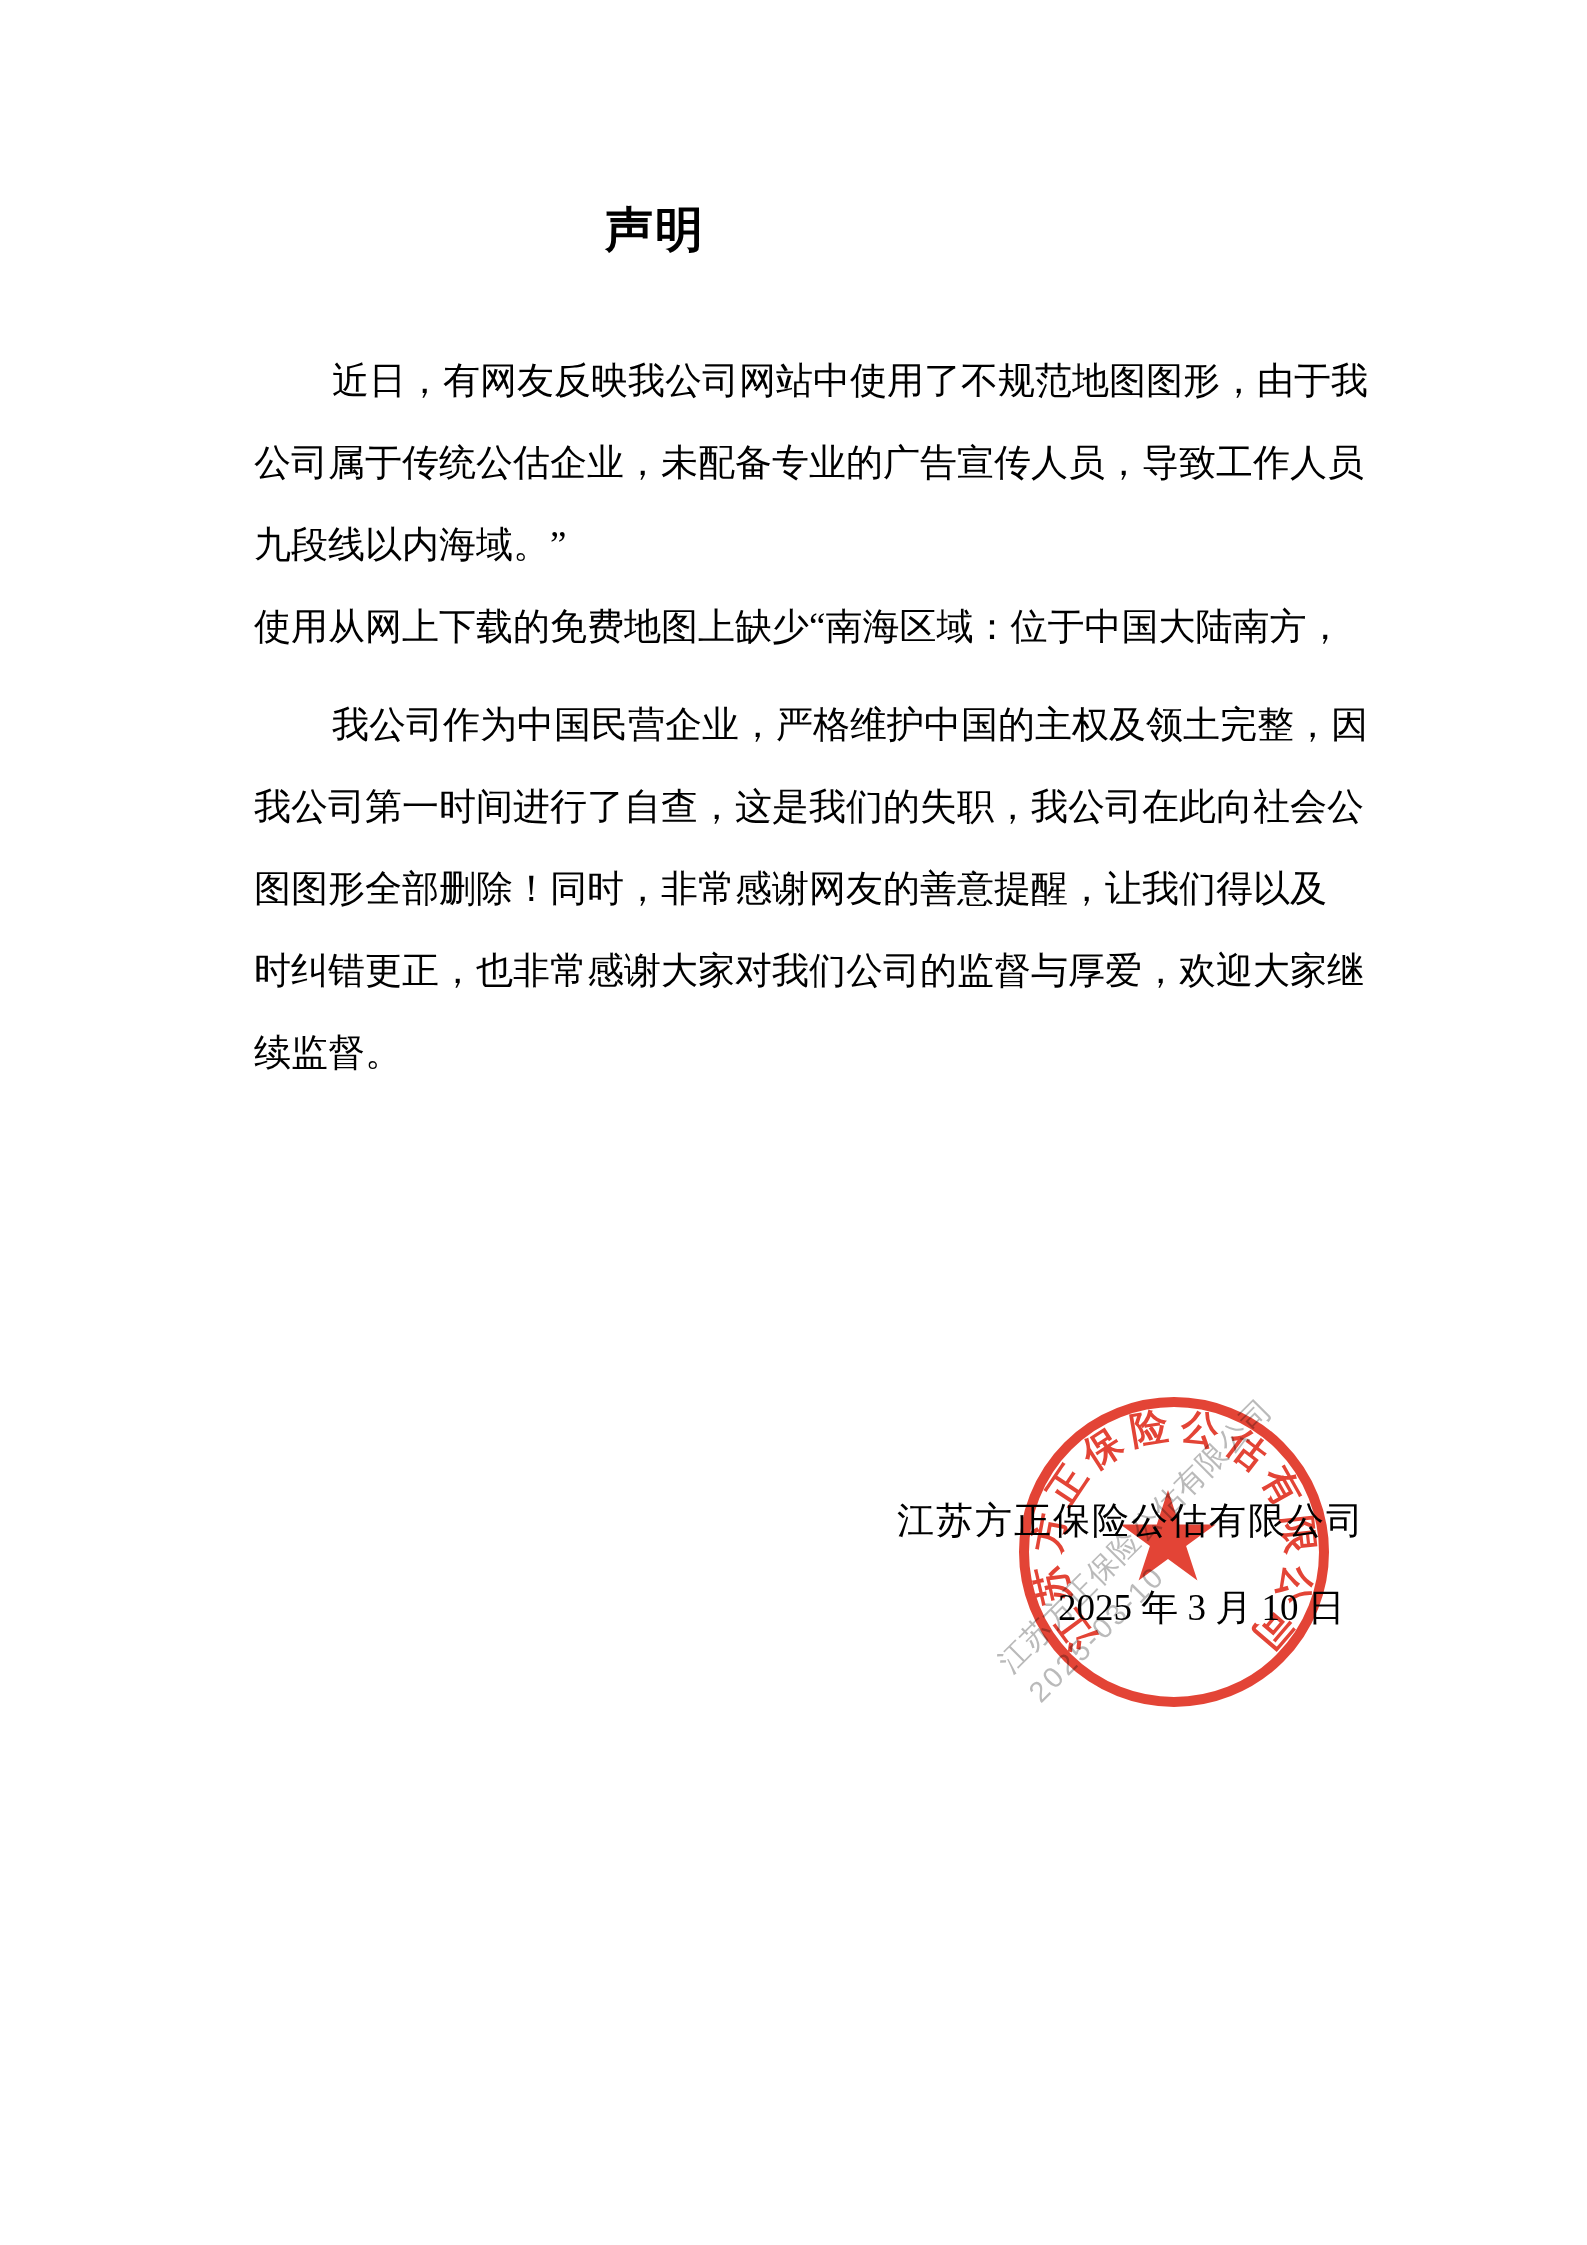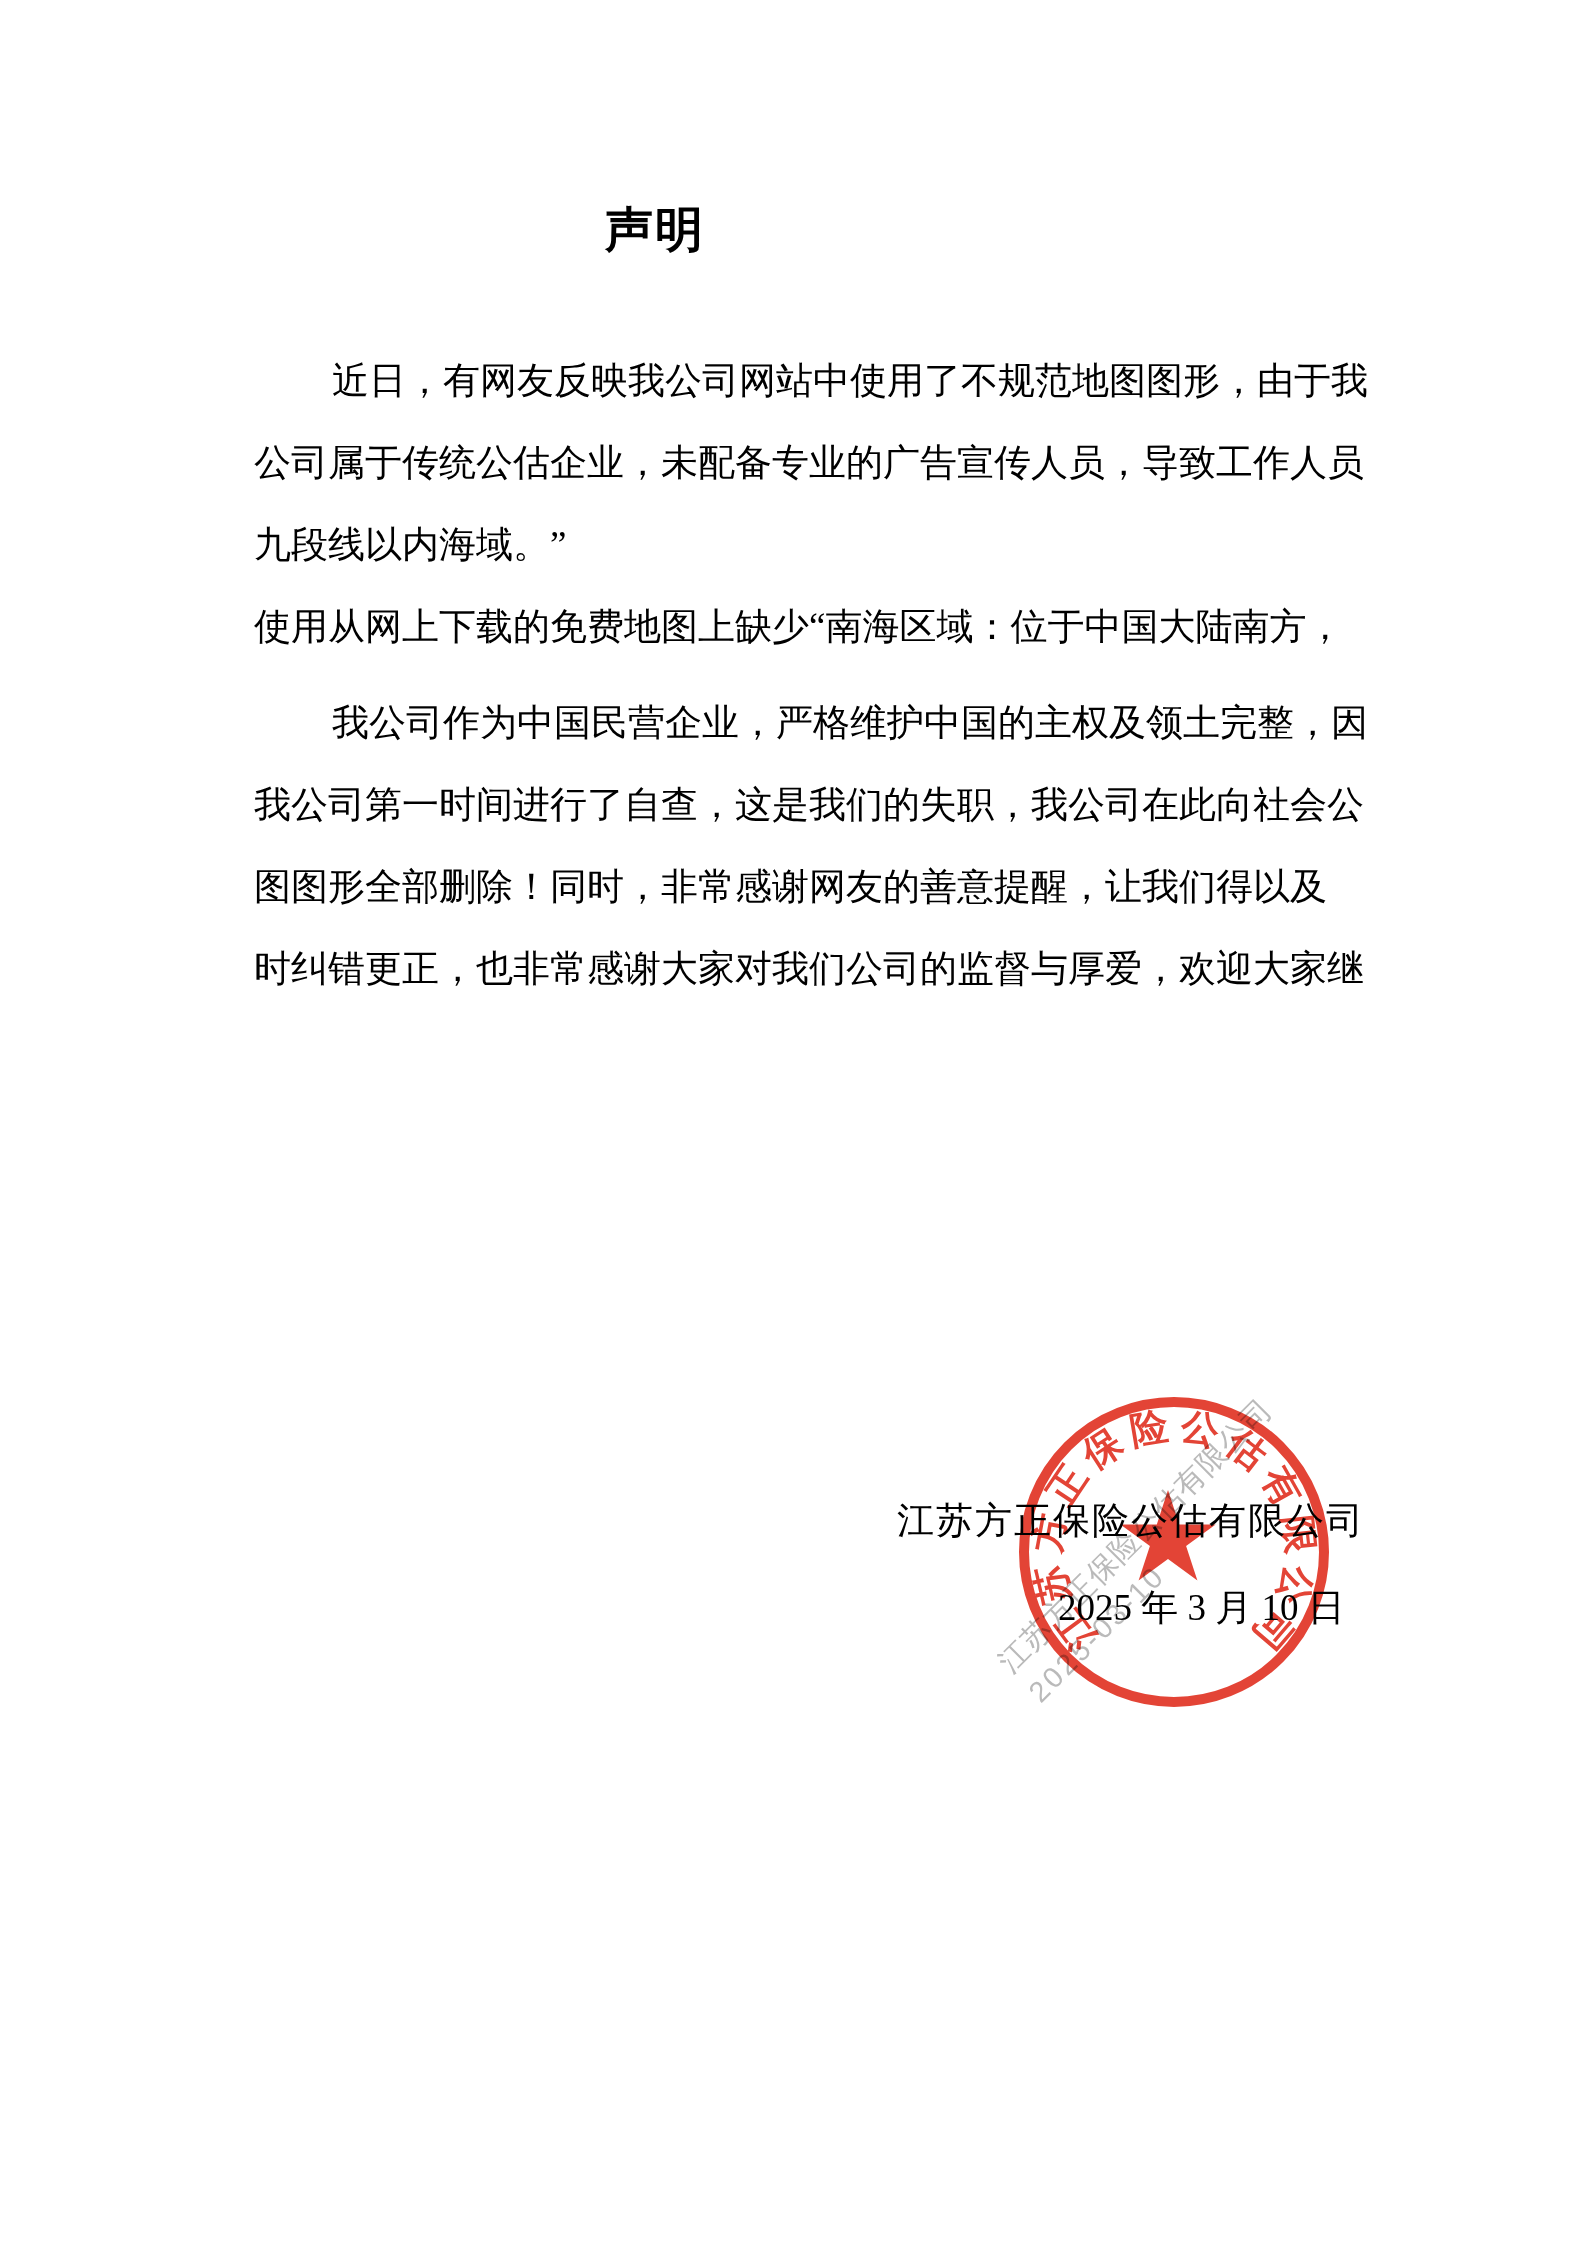--- a/index.html
+++ b/index.html
@@ -10,21 +10,21 @@
   .page{position:absolute;inset:0;background:#ffffff;}
 
   .doc-title{
     position:absolute;top:202px;left:0;width:1310px;height:56px;
     line-height:56px;text-align:center;font-size:48px;font-weight:bold;
     letter-spacing:2px;
   }
 
   .doc-body{position:absolute;top:324px;left:238px;width:1130px;}
   .para{margin:16px;padding:0;}
-  .para.p3{margin-top:5px;font-family:Liberation Mono, monospace;}
+  .para.p3{margin-top:5px;}
   .line{
     height:82px;line-height:82px;font-size:37px;white-space:nowrap;
     letter-spacing:0;
   }
   .line.ind{padding-left:78px;}
 
   .sig-company{
     position:absolute;left:897px;top:1499px;height:44px;line-height:44px;
     font-size:37px;letter-spacing:2px;white-space:nowrap;z-index:2;
   }
@@ -64,20 +64,21 @@
       <div class="line ind">近日，有网友反映我公司网站中使用了不规范地图图形，由于我</div>
       <div class="line">公司属于传统公估企业，未配备专业的广告宣传人员，导致工作人员</div>
       <div class="line">九段线以内海域。”</div>
       <div class="line">使用从网上下载的免费地图上缺少“南海区域：位于中国大陆南方，</div>
     </div>
     <div class="para p3">
       <div class="line ind">我公司作为中国民营企业，严格维护中国的主权及领土完整，因</div>
       <div class="line">我公司第一时间进行了自查，这是我们的失职，我公司在此向社会公</div>
       <div class="line">图图形全部删除！同时，非常感谢网友的善意提醒，让我们得以及</div>
       <div class="line">时纠错更正，也非常感谢大家对我们公司的监督与厚爱，欢迎大家继</div>
+      <div class="line">续监督。</div>
     </div>
   </div>
 
   <div class="seal-watermark">
     <div class="wm-line1">江苏方正保险公估有限公司</div>
     <div class="wm-line2">2025-03-10</div>
   </div>
 
   <div class="sig-company">江苏方正保险公估有限公司</div>
   <div class="sig-date">2025 年 3 月 10 日</div>

